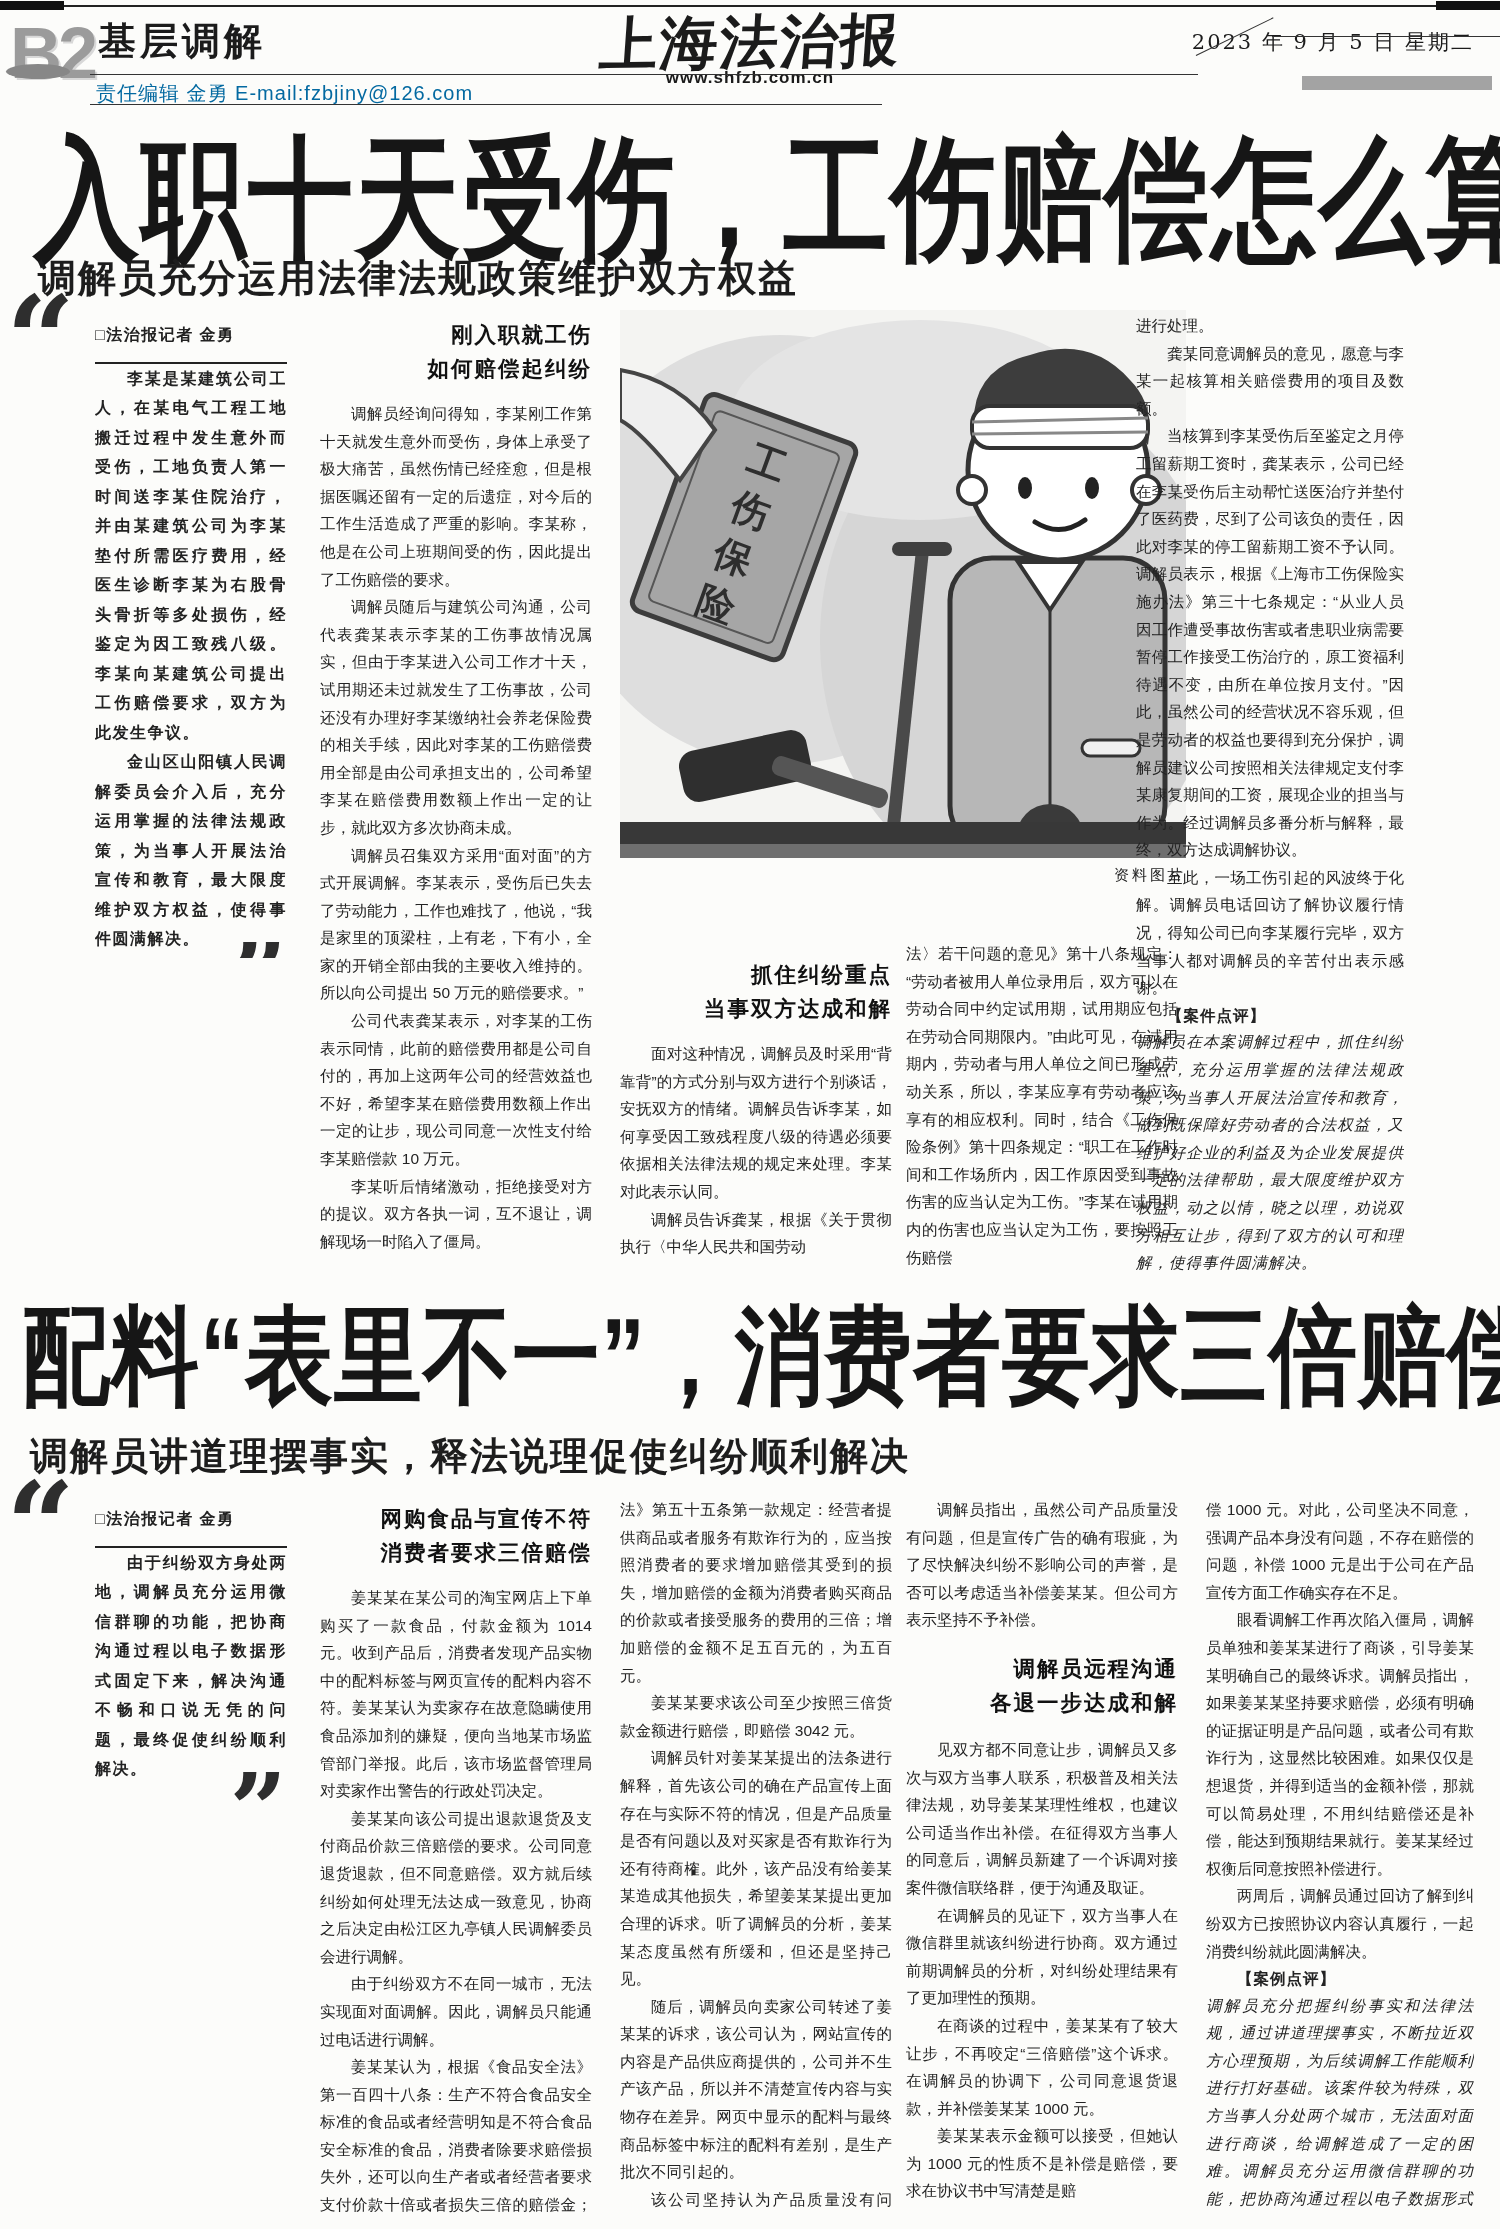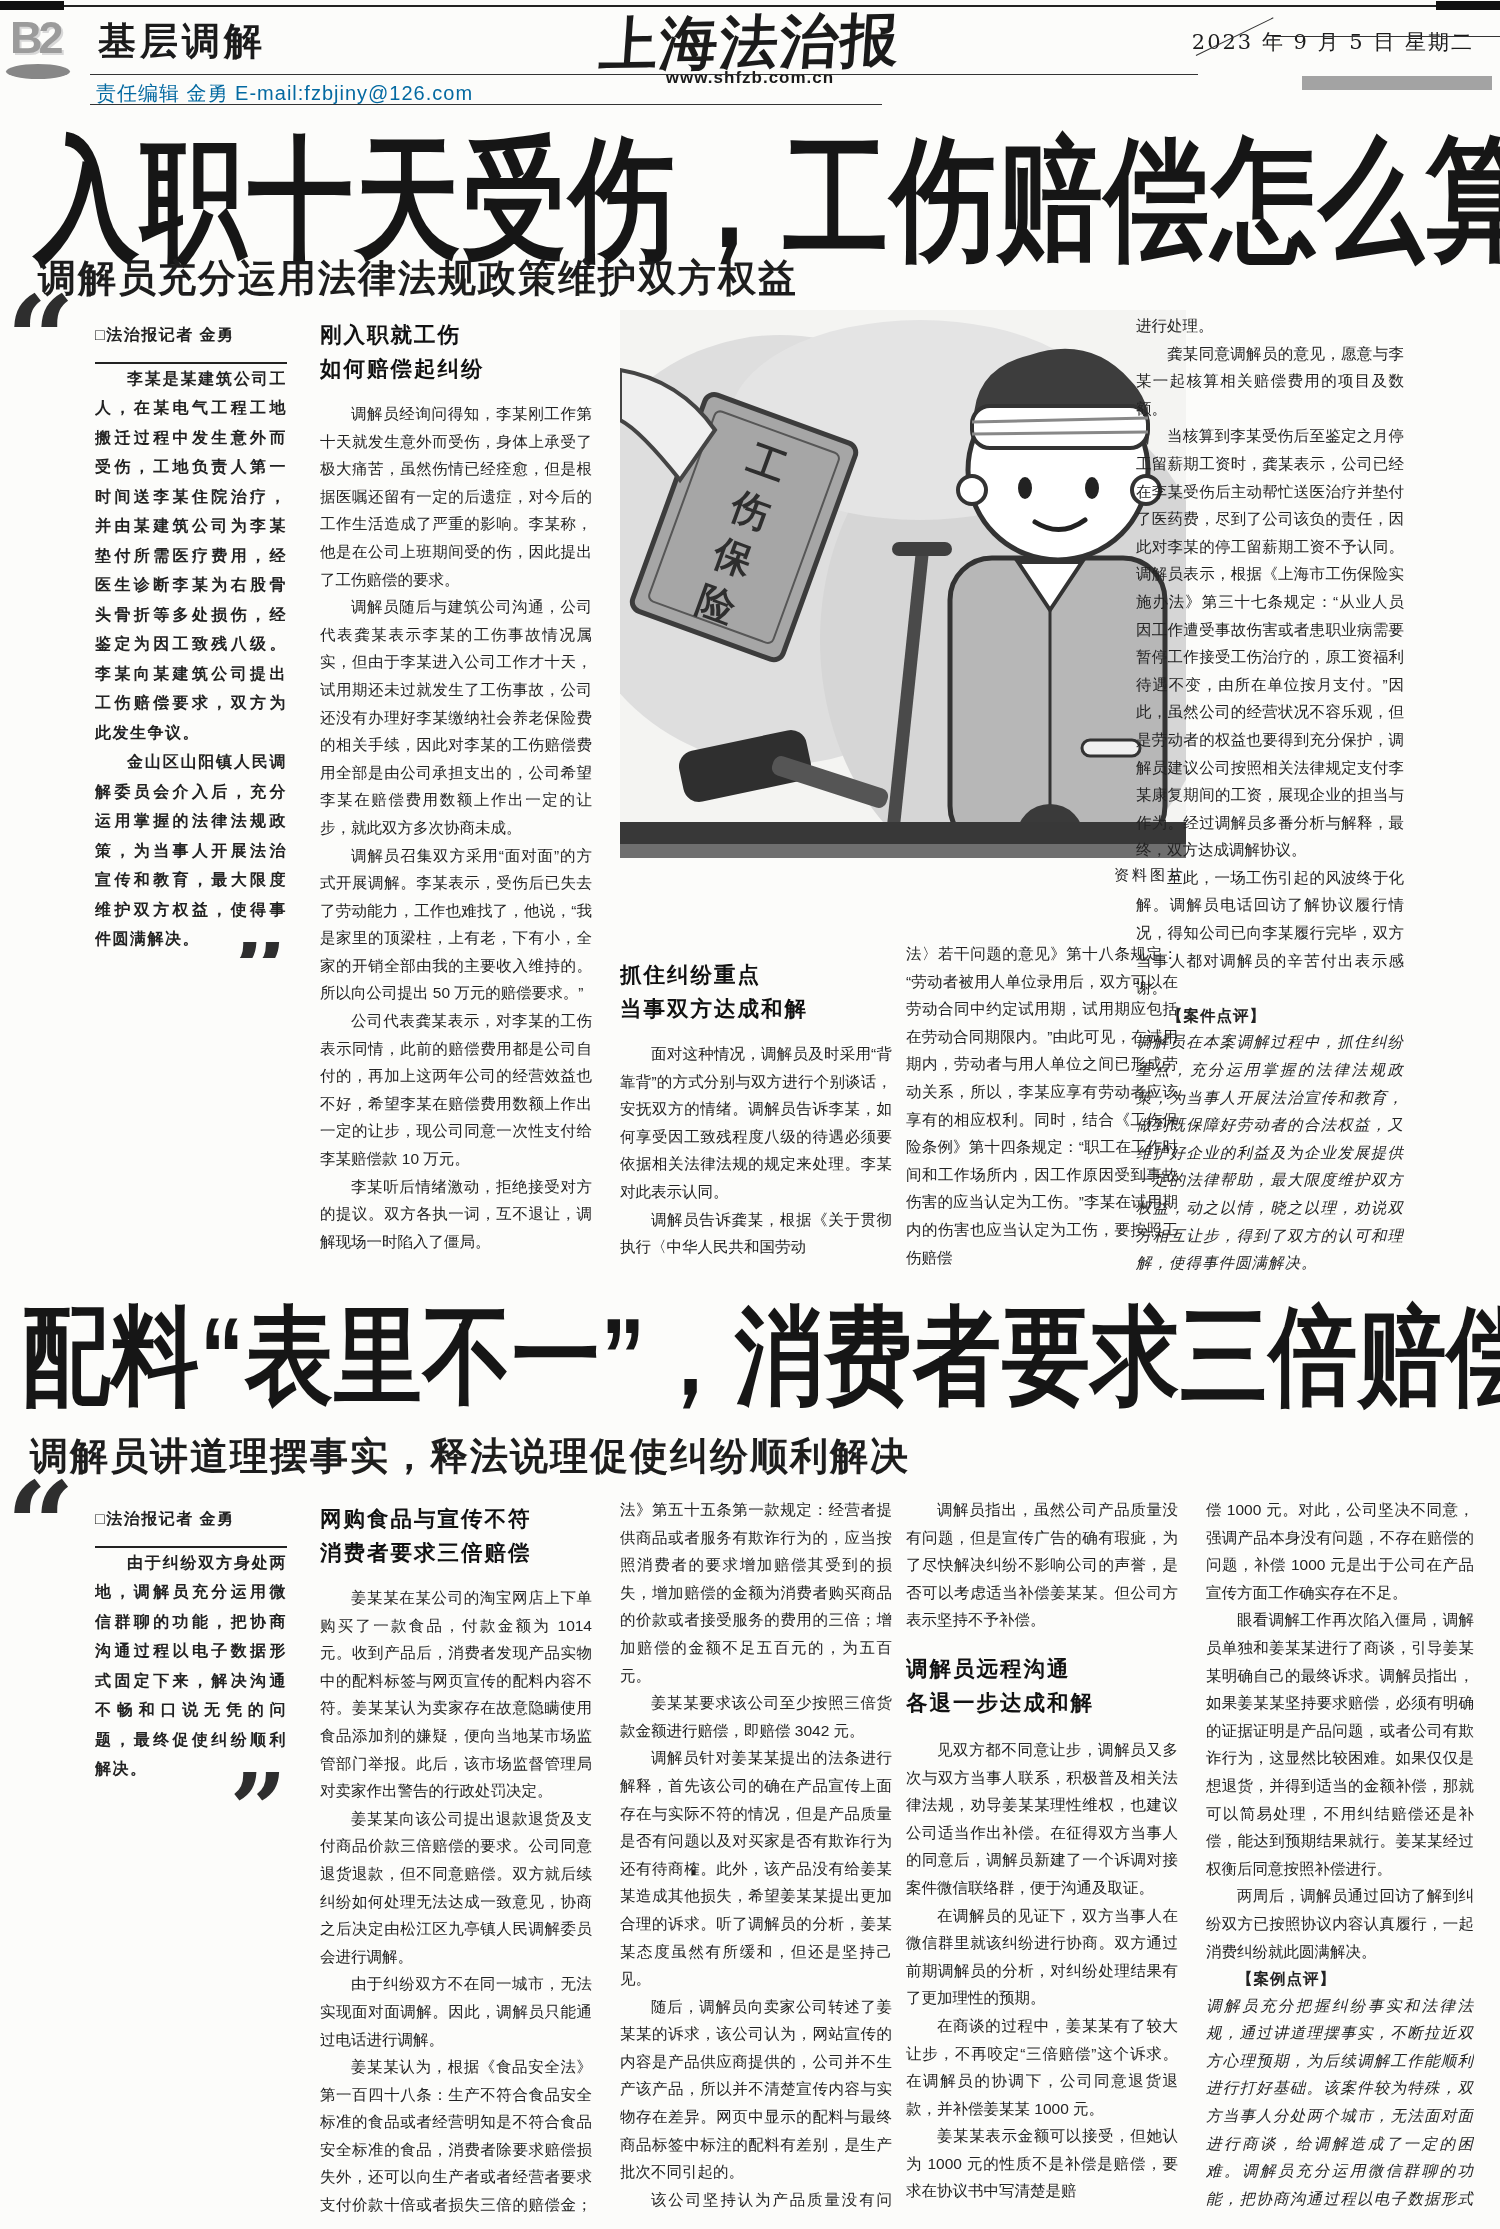--- a/index.html
+++ b/index.html
@@ -3,21 +3,21 @@
 <meta charset="utf-8">
 <style>
   html,body{margin:0;padding:0;background:#e9e9e6;}
   .page{position:relative;width:1500px;height:2229px;background:#fcfcfa;color:#1b1b1b;
         font-family:"Liberation Sans","DejaVu Sans",sans-serif;overflow:hidden;}
   
   .top-rule{position:absolute;left:0;top:5px;width:1500px;height:2px;background:#222;}
   .top-cap{position:absolute;top:1px;height:9px;background:#111;}
   .top-cap.left{left:0;width:64px;}
   .top-cap.right{right:0;width:64px;}
-  .edition-badge{position:absolute;left:10px;top:12px;font-size:45px;font-weight:900;
+  .edition-badge{position:absolute;left:10px;top:12px;font-size:72px;font-weight:900;
         color:#9b9b9b;text-shadow:2px 2px 0 #d8d8d8;letter-spacing:-4px;text-align:right;}
   .edition-shadow{position:absolute;left:6px;top:64px;width:64px;height:15px;border-radius:50%;background:#878787;}
   .section-title{position:absolute;left:98px;top:16px;font-size:38px;font-weight:900;letter-spacing:4px;}
   .masthead{position:absolute;left:560px;top:4px;width:380px;text-align:center;font-size:58px;font-weight:bold;
         font-family:"DejaVu Serif","Liberation Serif",serif;transform:skewX(-5deg) rotate(-1deg);letter-spacing:2px;}
   .website{position:absolute;left:560px;top:68px;width:380px;text-align:center;font-size:17px;font-weight:bold;letter-spacing:1px;}
   .issue-date{position:absolute;right:26px;top:28px;font-size:21px;font-family:"DejaVu Serif","Liberation Serif",serif;letter-spacing:2px;}
   .editor-line{position:absolute;left:96px;top:80px;font-size:20px;letter-spacing:1px;color:#0369a1;text-align:center;}
   .hairline{position:absolute;background:#333;}
   .grey-bar{position:absolute;left:1302px;top:76px;width:190px;height:14px;background:#a3a3a3;}
@@ -26,21 +26,21 @@
         font-family:"Liberation Sans","DejaVu Sans",sans-serif;transform-origin:left top;}
   .headline.h1{left:34px;top:112px;font-size:104px;letter-spacing:2px;transform:scale(1.01,1.28);}
   .headline.h2{left:22px;top:1284px;font-size:88px;letter-spacing:1px;transform:scale(1.0,1.22);}
   .subhead{position:absolute;font-size:38px;font-weight:700;letter-spacing:2px;color:#1d1d1d;}
   .subhead.s1{left:38px;top:253px;}
   .subhead.s2{left:30px;top:1431px;}
   
   .col{position:absolute;overflow:hidden;text-align:justify;}
   .col p{margin:0;font-size:15.5px;line-height:27.6px;text-indent:2em;color:#232323;}
   .col p.cont{text-indent:0;}
-  .col-head{font-weight:bold;font-size:21.5px;line-height:34px;text-align:left;text-indent:0;
+  .col-head{font-weight:bold;font-size:21.5px;line-height:34px;text-align:right;text-indent:0;
         letter-spacing:2px;color:#111;}
   .col-head-wrap{margin:6px 0 14px 0;}
   
   .quote-col p{font-size:16px;line-height:29.5px;font-weight:bold;letter-spacing:1.5px;color:#222;}
   .kicker{font-size:19px;font-weight:bold;letter-spacing:2px;border-bottom:2px solid #222;
         padding:2px 0 12px 0;margin-bottom:14px;text-indent:0 !important;}
   .quote-mark{position:absolute;font-family:"DejaVu Serif","Liberation Serif",serif;font-weight:bold;
         font-size:120px;line-height:80px;color:#2e2e2e;}
   .close-quote{text-align:right;font-family:"DejaVu Serif","Liberation Serif",serif;font-weight:bold;
         font-size:100px;line-height:50px;color:#2e2e2e;height:58px;}

